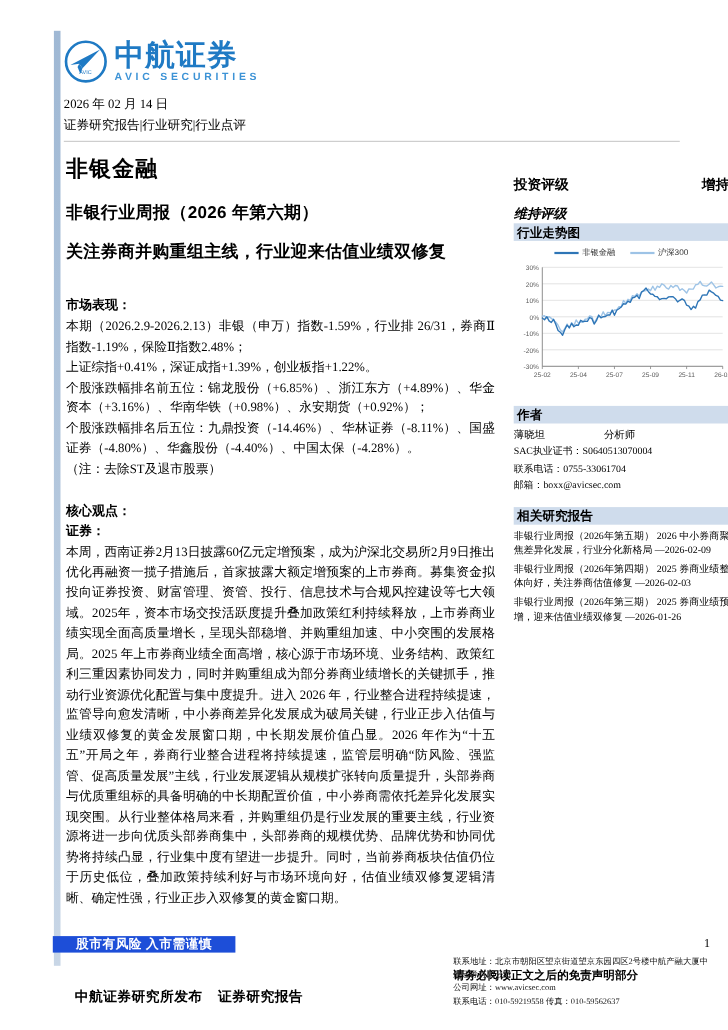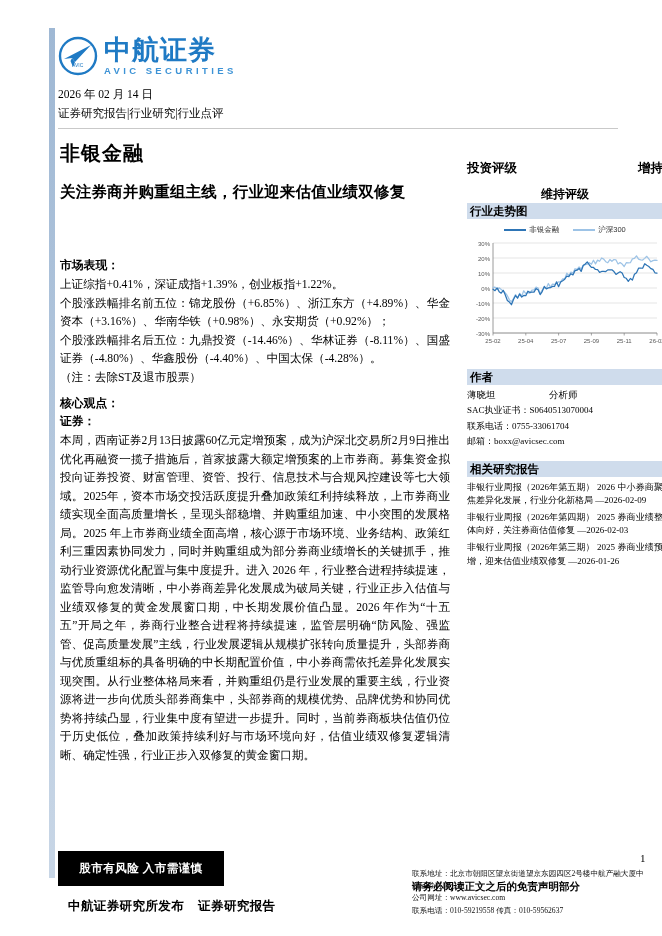--- a/index.html
+++ b/index.html
@@ -46,36 +46,36 @@
     font-family:"Liberation Sans","DejaVu Sans",sans-serif;
     font-weight:bold;font-size:15.5px;margin-top:16px;letter-spacing:.3px;
   }
   .t-headline{
     font-family:"Liberation Sans","DejaVu Sans",sans-serif;
     font-weight:bold;font-size:15.5px;margin-top:15px;letter-spacing:.2px;
   }
 
   
   .body-col{position:absolute;left:60px;top:258px;width:390px;}
-  .sec-head{font-weight:bold;font-size:11.8px;margin:0 0 2px 0;
+  .sec-head{font-weight:bold;font-size:11.8px;margin:12px 0 2px 0;
             font-family:"Liberation Sans","DejaVu Sans",sans-serif;}
   .sec-sub{font-weight:bold;font-size:11.8px;margin:2px 0 2px 0;
             font-family:"Liberation Sans","DejaVu Sans",sans-serif;}
   .para{font-size:11.6px;line-height:18.5px;text-align:justify;margin:0;}
   .gap{height:9px;}
 
   
   .right{position:absolute;left:467px;top:160px;width:196px;}
   .rating-row{display:flex;justify-content:space-between;align-items:baseline;}
   .rating-label{font-weight:bold;font-size:12.5px;
       font-family:"Liberation Sans","DejaVu Sans",sans-serif;}
   .rating-value{font-weight:bold;font-size:12.5px;
       font-family:Liberation Sans, sans-serif;}
-  .rating-sub{text-align:center;font-weight:bold;font-size:12px;margin-top:9px;
-      font-family:"Liberation Sans","DejaVu Sans",sans-serif;}
+  .rating-sub{text-align:left;font-weight:bold;font-size:12px;margin-top:9px;
+      font-family:"Liberation Sans","DejaVu Sans",sans-serif;font-style:italic;}
   .panel-bar{
     background:#cfdcec;height:16px;padding:1px 3px 0 3px;
     font-weight:bold;font-size:11.5px;box-sizing:border-box;
     font-family:"Liberation Sans","DejaVu Sans",sans-serif;
   }
 
   
   .chart-box{position:relative;width:196px;height:130px;margin-top:4px;}
   .legend{display:flex;justify-content:center;gap:14px;align-items:center;height:14px;}
   .legend-item{display:flex;align-items:center;gap:3px;font-size:7.5px;
@@ -85,22 +85,22 @@
   .plot-wrap svg{display:block;}
 
   
   .kv{font-size:9px;line-height:13.5px;margin-top:2px;}
   .auth-row{display:flex;font-size:9.5px;margin-top:4px;}
   .auth-name{width:82px;}
   .rep-item{font-size:9px;line-height:13.2px;margin-top:4px;text-align:justify;}
 
   
   .risk-band{
-    position:absolute;left:58px;top:851px;width:166px;height:35px;
-    background:#000000;color:#fff;font-weight:bold;font-size:11.5px;
+    position:absolute;left:48px;top:851px;width:166px;height:15px;
+    background:#1d4ed8;color:#fff;font-weight:bold;font-size:11.5px;
     display:flex;align-items:center;justify-content:center;letter-spacing:.5px;
     font-family:"Liberation Sans","DejaVu Sans",sans-serif;
   }
   .foot-pub{
     position:absolute;left:68px;top:898px;font-weight:bold;font-size:12.5px;
     font-family:"Liberation Sans","DejaVu Sans",sans-serif;letter-spacing:.4px;
   }
   .foot-pub span.sp{display:inline-block;width:14px;}
   .disclaim{
     position:absolute;left:412px;top:880px;width:210px;
@@ -134,25 +134,27 @@
         <div class="logo-en">AVIC SECURITIES</div>
       </div>
     </div>
     <div class="hdr-date">2026 年 02 月 14 日</div>
     <div class="hdr-kind">证券研究报告|行业研究|行业点评</div>
   </div>
   <div class="hdr-rule"></div>
 
   <div class="titles">
     <div class="t-industry">非银金融</div>
+    <div class="t-report">非银行业周报（2026 年第六期）</div>
     <div class="t-headline">关注券商并购重组主线，行业迎来估值业绩双修复</div>
   </div>
 
   <div class="body-col">
     <div class="sec-head">市场表现：</div>
+    <p class="para">本期（2026.2.9-2026.2.13）非银（申万）指数-1.59%，行业排 26/31，券商Ⅱ指数-1.19%，保险Ⅱ指数2.48%；</p>
     <p class="para">上证综指+0.41%，深证成指+1.39%，创业板指+1.22%。</p>
     <p class="para">个股涨跌幅排名前五位：锦龙股份（+6.85%）、浙江东方（+4.89%）、华金资本（+3.16%）、华南华铁（+0.98%）、永安期货（+0.92%）；</p>
     <p class="para">个股涨跌幅排名后五位：九鼎投资（-14.46%）、华林证券（-8.11%）、国盛证券（-4.80%）、华鑫股份（-4.40%）、中国太保（-4.28%）。</p>
     <p class="para">（注：去除ST及退市股票）</p>
     <div class="gap"></div>
     <div class="sec-head">核心观点：</div>
     <div class="sec-sub">证券：</div>
     <p class="para">本周，西南证券2月13日披露60亿元定增预案，成为沪深北交易所2月9日推出优化再融资一揽子措施后，首家披露大额定增预案的上市券商。募集资金拟投向证券投资、财富管理、资管、投行、信息技术与合规风控建设等七大领域。2025年，资本市场交投活跃度提升叠加政策红利持续释放，上市券商业绩实现全面高质量增长，呈现头部稳增、并购重组加速、中小突围的发展格局。2025 年上市券商业绩全面高增，核心源于市场环境、业务结构、政策红利三重因素协同发力，同时并购重组成为部分券商业绩增长的关键抓手，推动行业资源优化配置与集中度提升。进入 2026 年，行业整合进程持续提速，监管导向愈发清晰，中小券商差异化发展成为破局关键，行业正步入估值与业绩双修复的黄金发展窗口期，中长期发展价值凸显。2026 年作为“十五五”开局之年，券商行业整合进程将持续提速，监管层明确“防风险、强监管、促高质量发展”主线，行业发展逻辑从规模扩张转向质量提升，头部券商与优质重组标的具备明确的中长期配置价值，中小券商需依托差异化发展实现突围。从行业整体格局来看，并购重组仍是行业发展的重要主线，行业资源将进一步向优质头部券商集中，头部券商的规模优势、品牌优势和协同优势将持续凸显，行业集中度有望进一步提升。同时，当前券商板块估值仍位于历史低位，叠加政策持续利好与市场环境向好，估值业绩双修复逻辑清晰、确定性强，行业正步入双修复的黄金窗口期。</p>
   </div>
 

